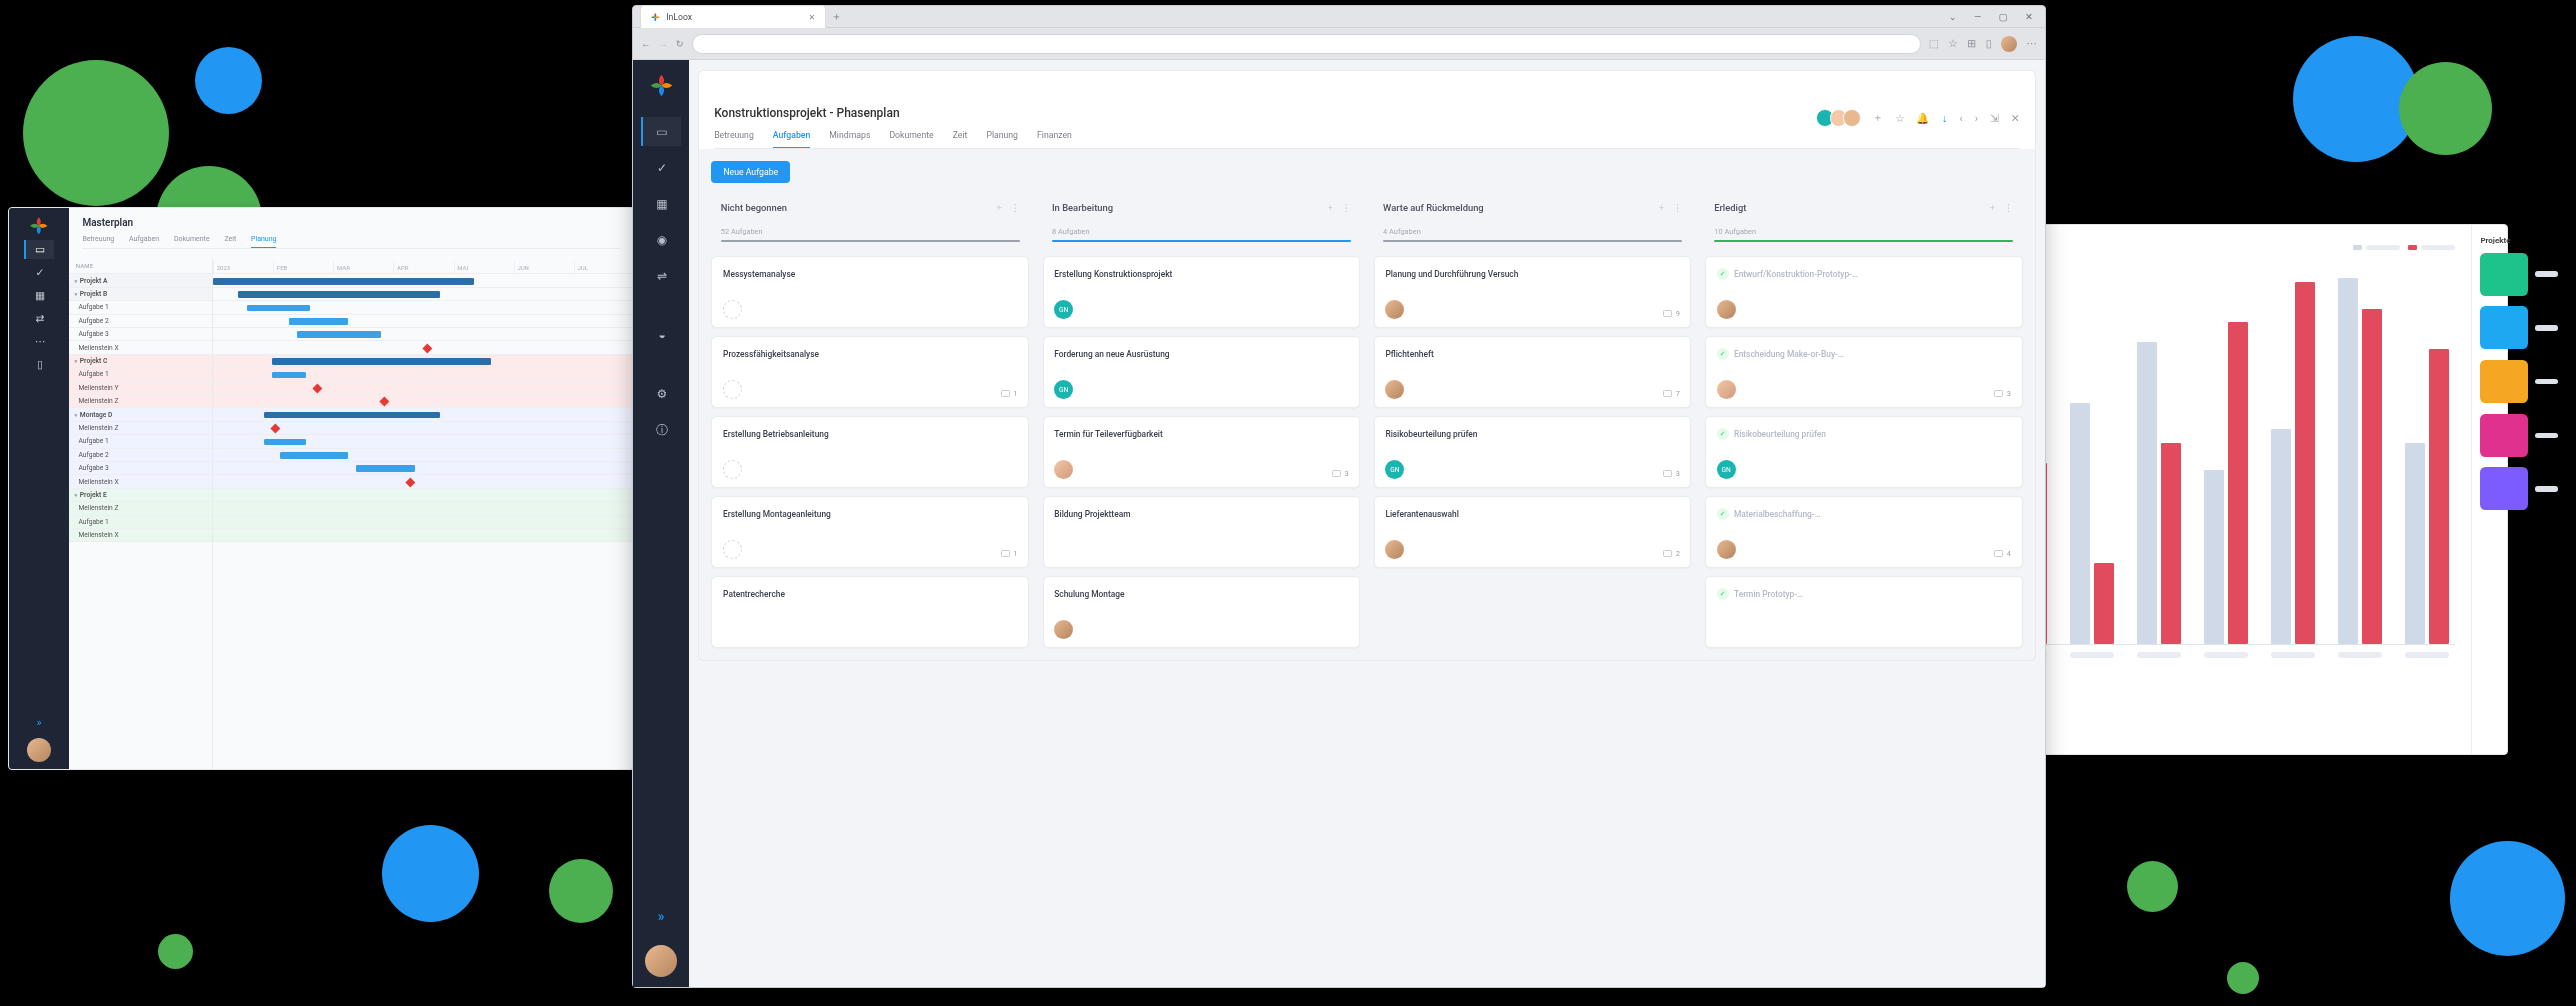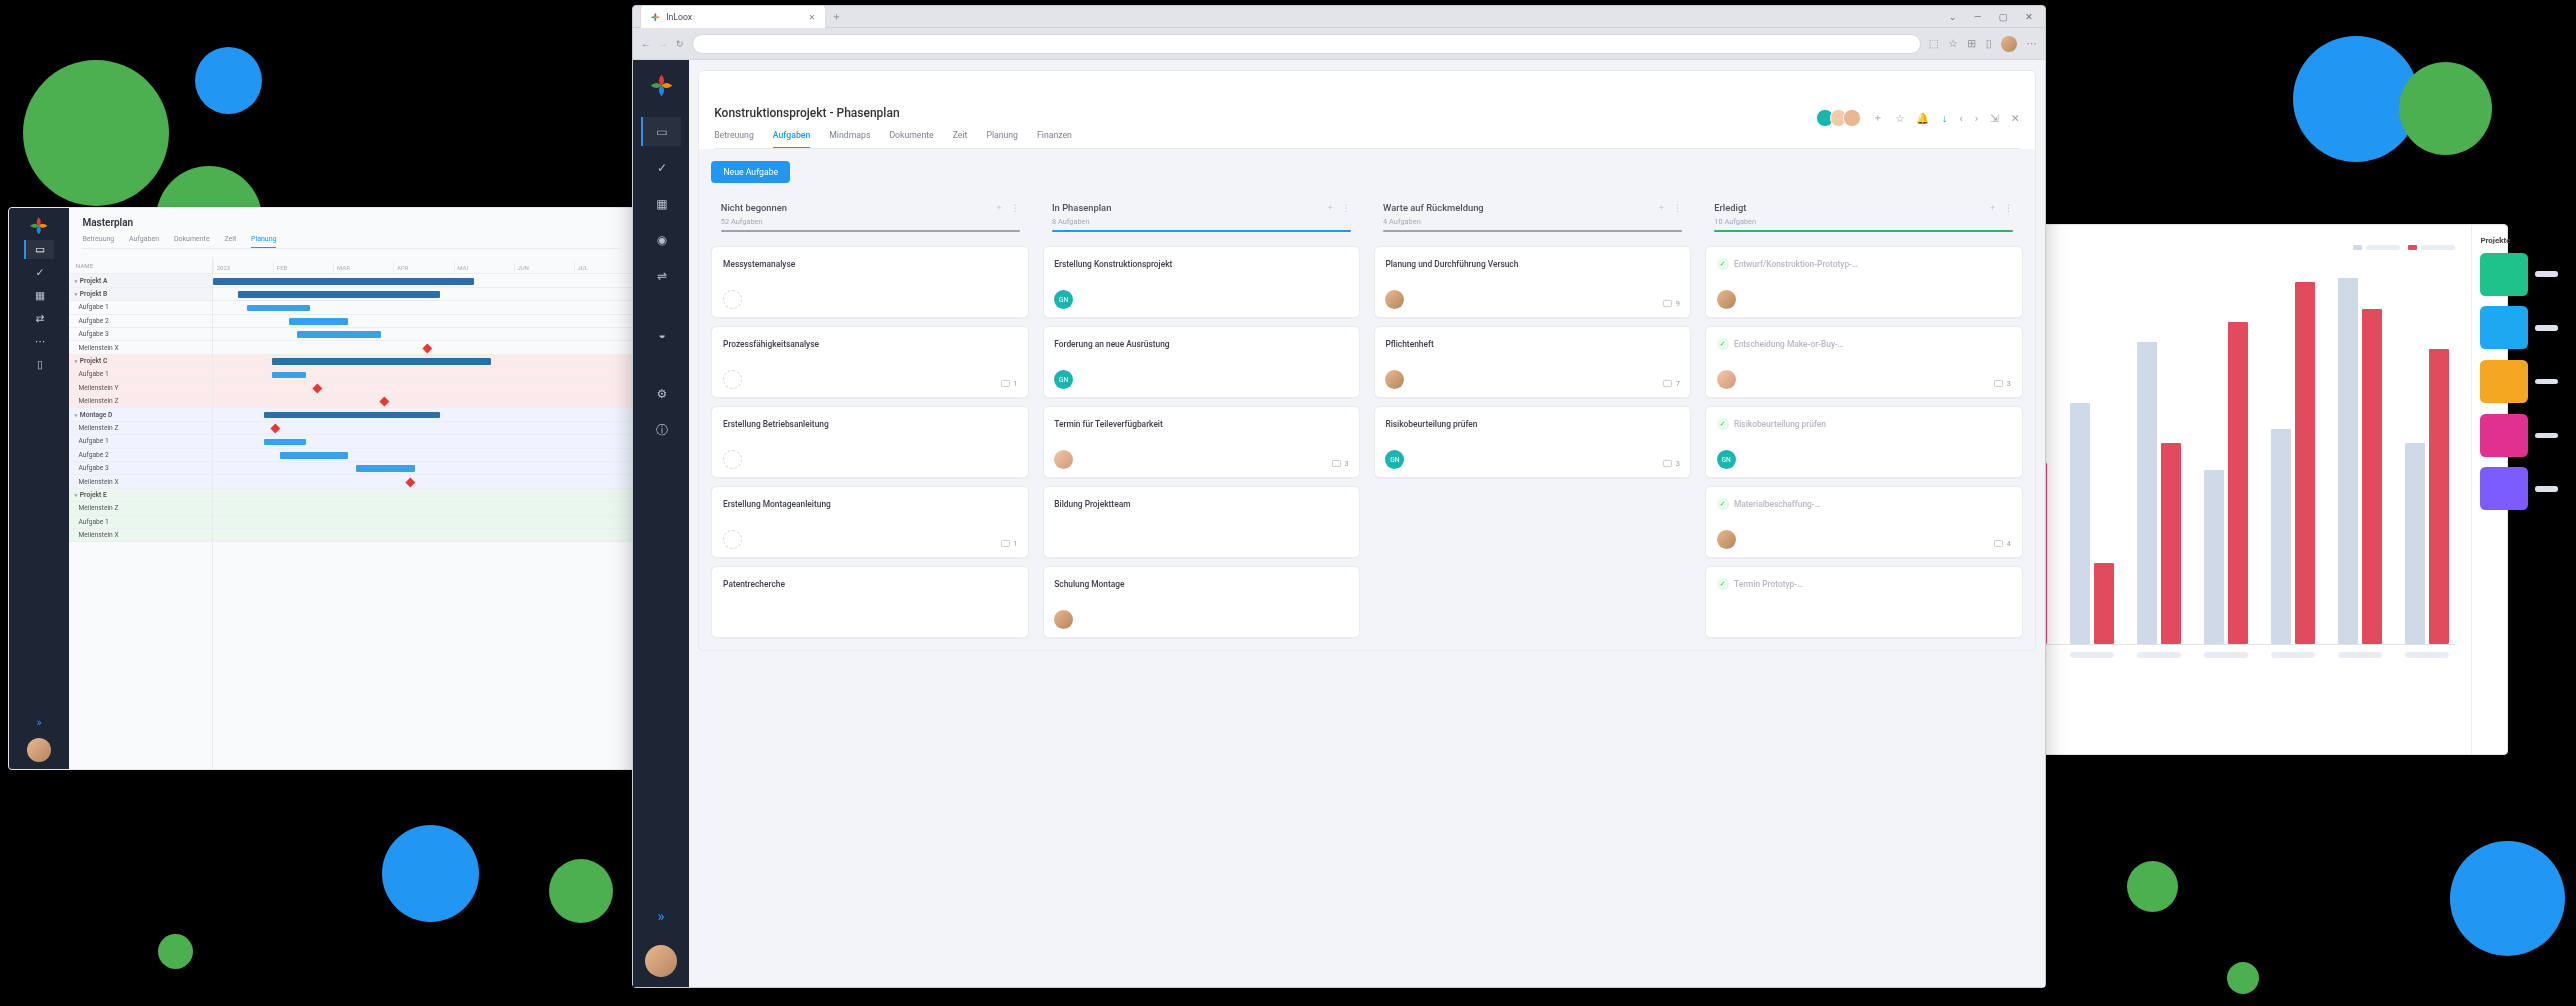--- a/index.html
+++ b/index.html
@@ -97,21 +97,21 @@
 .p-tabs span.active{color:#2196F3;border-bottom:1.3px solid #2196F3;font-weight:500;}
 
 .board{background:#f3f4f7;margin:0 9.4px;border:0.7px solid #e8eaee;border-top:none;border-radius:0 0 5.4px 5.4px;padding:12px;}
 .new-btn{background:#2196F3;color:#fff;border:none;padding:6px 12px;font-size:8.7px;border-radius:4px;margin-bottom:12px;}
 .cols{display:flex;gap:13.4px;}
 .col{flex:1;}
 .col-h{padding:6.7px 9.4px;display:flex;flex-direction:column;}
 .col-h .ct{display:flex;align-items:center;font-size:9.4px;color:#4e5360;font-weight:500;}
 .col-h .ct .add{margin-left:auto;color:#bfc4cd;font-size:9.4px;}
 .col-h .ct .menu{margin-left:6.7px;color:#bfc4cd;}
-.col-h .cnt{font-size:7.4px;color:#a4a9b4;margin-top:3px;}
+.col-h .cnt{font-size:7.4px;color:#a4a9b4;margin-top:13px;}
 .col-bar{height:1.3px;border-radius:1.3px;margin-top:4px;}
 .card{background:#fff;border:0.7px solid #e9ecef;border-radius:5.4px;padding:9.4px 10.7px;margin-top:8px;min-height:72px;position:relative;box-shadow:0 0.7px 1.3px rgba(0,0,0,.03);}
 .card .ttl{font-size:8.4px;color:#3b3f4a;font-weight:500;}
 .card.done .ttl{color:#b5b9c3;}
 .card .chk{display:inline-flex;width:12px;height:12px;border-radius:50%;background:#e4faeb;color:#2bb760;align-items:center;justify-content:center;font-size:6.7px;margin-right:5.4px;vertical-align:middle;}
 .card .assignee{position:absolute;bottom:8px;left:10.7px;width:19px;height:19px;border-radius:50%;}
 .card .assignee.none{border:1px dashed #cfd4dc;}
 .card .badge{position:absolute;bottom:9.4px;right:10.7px;display:flex;align-items:center;gap:3.4px;font-size:7.4px;color:#9ba0ab;}
 .card .badge i{width:9.4px;height:6.7px;border:0.7px solid #c9cdd6;border-radius:1.3px;}
 .av-g{background:#1ab5b0;color:#fff;font-size:6.7px;display:flex;align-items:center;justify-content:center;}
@@ -482,21 +482,21 @@
               </div>
               <div class="card"><span class="ttl">Messystemanalyse</span><div class="assignee none"></div></div>
               <div class="card"><span class="ttl">Prozessfähigkeitsanalyse</span><div class="assignee none"></div><div class="badge"><i></i>1</div></div>
               <div class="card"><span class="ttl">Erstellung Betriebsanleitung</span><div class="assignee none"></div></div>
               <div class="card"><span class="ttl">Erstellung Montageanleitung</span><div class="assignee none"></div><div class="badge"><i></i>1</div></div>
               <div class="card"><span class="ttl">Patentrecherche</span></div>
             </div>
             <div class="col">
               <div class="col-h">
                 <div class="ct">
-                  <span>In Phasenplan</span>
+                  <span>In Bearbeitung</span>
                   <span class="add">＋</span>
                   <span class="menu">⋮</span>
                 </div>
                 <div class="cnt">8 Aufgaben</div>
                 <div class="col-bar" style="background:#2196F3"></div>
               </div>
               <div class="card"><span class="ttl">Erstellung Konstruktionsprojekt</span><div class="assignee av-g">GN</div></div>
               <div class="card"><span class="ttl">Forderung an neue Ausrüstung</span><div class="assignee av-g">GN</div></div>
               <div class="card"><span class="ttl">Termin für Teileverfügbarkeit</span><div class="assignee av-m1"></div><div class="badge"><i></i>3</div></div>
               <div class="card"><span class="ttl">Bildung Projektteam</span></div>
@@ -508,20 +508,21 @@
                   <span>Warte auf Rückmeldung</span>
                   <span class="add">＋</span>
                   <span class="menu">⋮</span>
                 </div>
                 <div class="cnt">4 Aufgaben</div>
                 <div class="col-bar" style="background:#9ca1ac"></div>
               </div>
               <div class="card"><span class="ttl">Planung und Durchführung Versuch</span><div class="assignee av-f1"></div><div class="badge"><i></i>9</div></div>
               <div class="card"><span class="ttl">Pflichtenheft</span><div class="assignee av-f1"></div><div class="badge"><i></i>7</div></div>
               <div class="card"><span class="ttl">Risikobeurteilung prüfen</span><div class="assignee av-g">GN</div><div class="badge"><i></i>3</div></div>
+              <div class="card"><span class="ttl">Lieferantenauswahl</span><div class="assignee av-f1"></div><div class="badge"><i></i>2</div></div>
             </div>
             <div class="col">
               <div class="col-h">
                 <div class="ct">
                   <span>Erledigt</span>
                   <span class="add">＋</span>
                   <span class="menu">⋮</span>
                 </div>
                 <div class="cnt">10 Aufgaben</div>
                 <div class="col-bar" style="background:#2bb760"></div>

